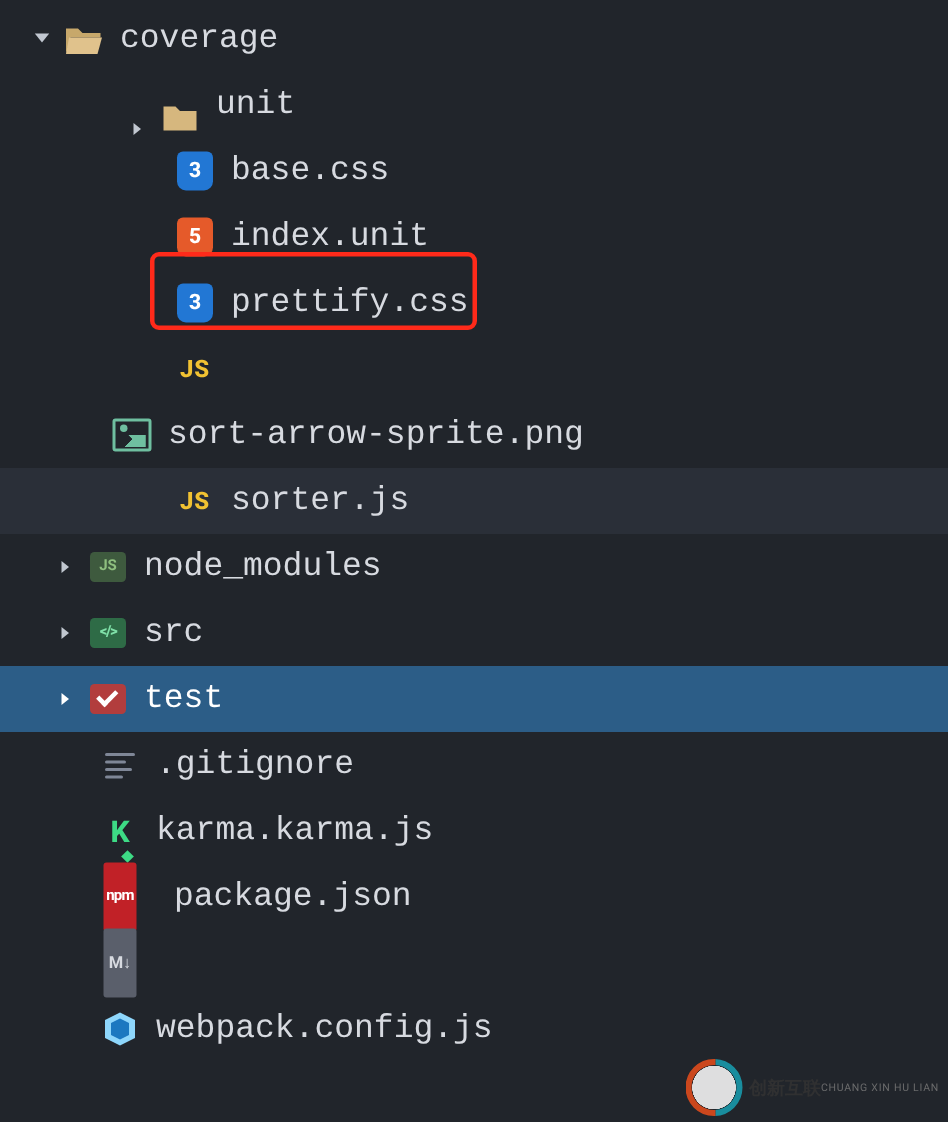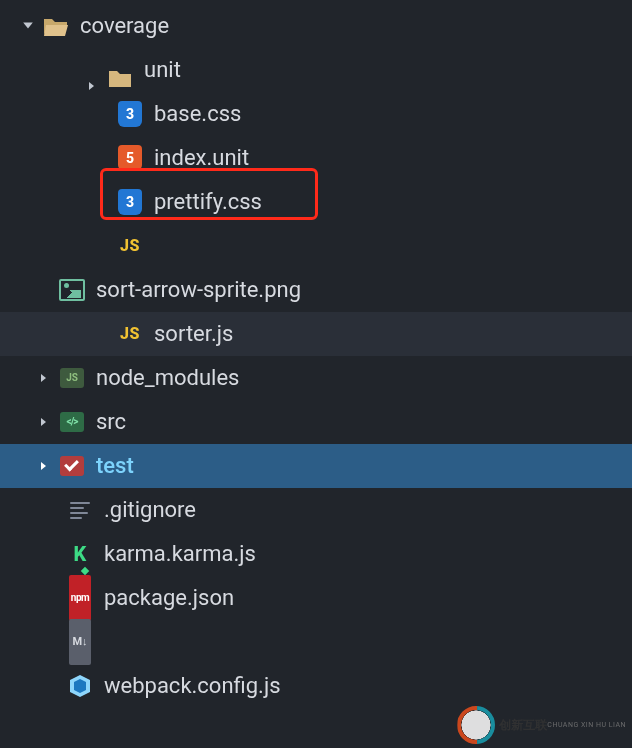--- a/index.html
+++ b/index.html
@@ -45,20 +45,21 @@
     align-items: center;
     justify-content: center;
     flex: 0 0 28px;
     margin: 0 10px 0 6px;
     font-weight: bold;
     font-size: 14px;
   }
   .label {
     color: #d7dae0;
     font-size: 22px;
+    font-family: Liberation Mono, monospace;
   }
   .highlight-box {
     position: absolute;
     border: 3px solid #ff2a1a;
     border-radius: 6px;
     pointer-events: none;
   }
   .shield {
     border-radius: 4px 4px 6px 6px;
     width: 24px;
@@ -295,21 +296,21 @@
       </span>
     <span class="label">prettify.css</span>
   </div>
 
   <div class="row" style="padding-left:110px;">
     <span class="icon">
         <span class="js-badge">JS</span>
       </span>
   </div>
 
-  <div class="row" style="padding-left:52px;">
+  <div class="row" style="padding-left:68px;">
     <span class="icon">
         <span class="img-icon"></span>
       </span>
     <span class="label">sort-arrow-sprite.png</span>
   </div>
 
   <div class="row" style="padding-left:110px;background:#2a2f38;">
     <span class="icon">
         <span class="js-badge">JS</span>
       </span>
@@ -342,21 +343,21 @@
 
   <div class="row selected" style="padding-left:36px;">
     <span class="arrow">
       <svg width="10" height="12" viewBox="0 0 10 10">
           <path d="M2 1 L7 5 L2 9 Z" fill="#fff"></path>
         </svg>
     </span>
     <span class="icon">
         <span class="test-icon"></span>
       </span>
-    <span class="label" style="color:#7dd3fc;font-weight:500;">test</span>
+    <span class="label" style="color:#ffffff;font-weight:500;">test</span>
   </div>
 
   <div class="row" style="padding-left:60px;">
     <span class="icon">
         <span class="gitignore-lines">
           <span></span>
           <span></span>
           <span></span>
           <span></span>
         </span>
@@ -364,21 +365,21 @@
     <span class="label">.gitignore</span>
   </div>
 
   <div class="row" style="padding-left:60px;">
     <span class="icon">
         <span class="karma-icon">K</span>
       </span>
     <span class="label">karma.karma.js</span>
   </div>
 
-  <div class="row" style="padding-left:60px;">
+  <div class="row" style="padding-left:60px;gap:12px;">
     <span class="icon">
         <span class="npm-badge">npm</span>
       </span>
     <span class="label">package.json</span>
   </div>
 
   <div class="row" style="padding-left:60px;">
     <span class="icon">
         <span class="md-badge">M↓</span>
       </span>

